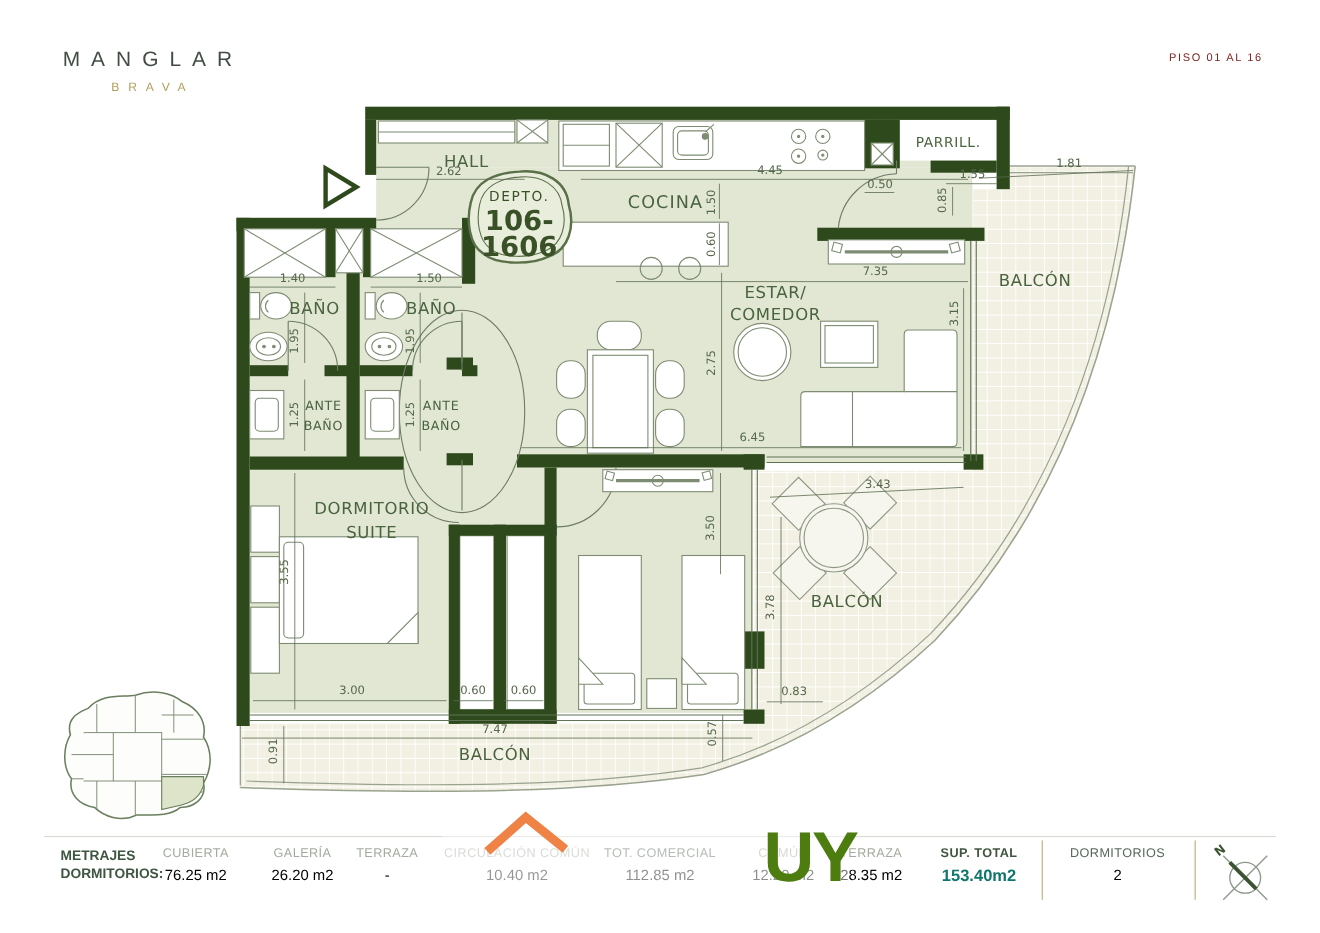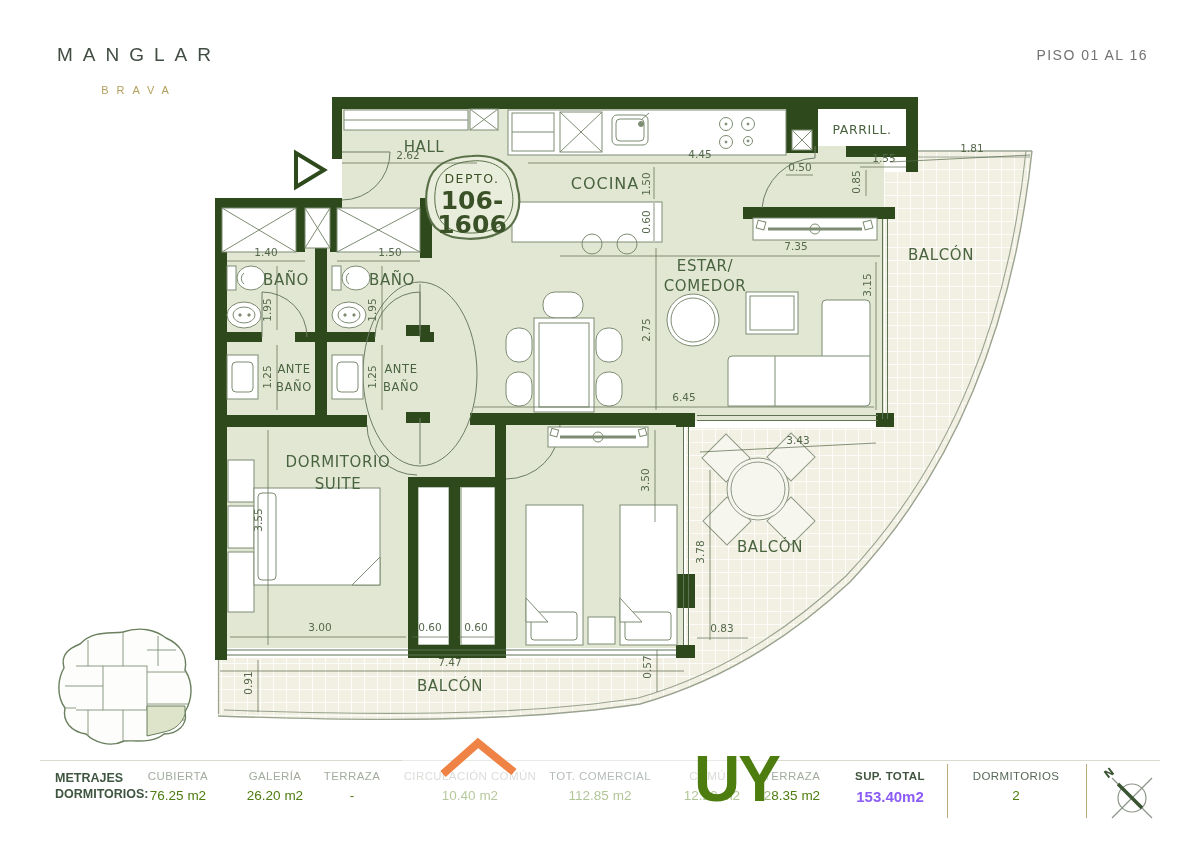--- a/index.html
+++ b/index.html
@@ -1,42 +1,42 @@
 <!DOCTYPE html>
 <html><head>
 <meta charset="utf-8">
 <style>
   html,body{margin:0;padding:0;background:#ffffff;}
   .page{position:relative;width:1200px;height:848px;background:#ffffff;overflow:hidden;
         font-family:"Liberation Sans",sans-serif;}
   
   .logo{position:absolute;left:57px;top:44px;text-align:center;}
   .logo .name{font-size:19px;letter-spacing:10px;color:#414d42;font-weight:400;}
-  .logo .tag{font-size:11px;letter-spacing:8px;color:#b3a05e;margin-top:18px;font-weight:400;}
+  .logo .tag{font-size:11px;letter-spacing:8px;color:#b3a05e;margin-top:8px;font-weight:400;}
   .title-block{position:absolute;right:52px;top:40px;text-align:right;}
   .title-block .title{font-size:31px;color:#6d7f73;font-weight:400;letter-spacing:.5px;}
-  .title-block .subtitle{font-size:14px;color:#737373;letter-spacing:1.5px;margin-top:7px;}
+  .title-block .subtitle{font-size:10px;color:#7f1d1d;letter-spacing:1.5px;margin-top:7px;}
   
   .plan{position:absolute;left:0;top:0;z-index:1;}
   svg text{font-family:"DejaVu Sans","Liberation Sans",sans-serif;}
   .room-lbl{fill:#49633f;font-size:15px;letter-spacing:.6px;}
   .room-lbl.small{font-size:11.5px;}
   .room-lbl.big{font-size:16px;letter-spacing:1px;}
   .room-lbl.tiny{font-size:12.5px;}
   .dim{fill:#55684b;font-size:10.5px;}
   .badge-t{fill:#3a5026;}
   
   .footer{position:absolute;left:0;top:760px;width:1200px;height:84px;z-index:2;}
   .footer .rule{position:absolute;left:40px;right:40px;top:0;border-top:1px solid #d9dad2;}
   .fcol{position:absolute;top:10px;text-align:center;}
   .fcol .lbl{font-size:11.5px;color:#a3ac9f;letter-spacing:.4px;}
-  .fcol .val{font-size:13.5px;color:#4d7c0f;margin-top:6px;}
+  .fcol .val{font-size:13.5px;color:#000000;margin-top:6px;}
   .fcol.dark .lbl{color:#57685a;}
   .fcol.strong .lbl{color:#3f553f;font-weight:bold;text-align:center;}
-  .fcol.strong .val{color:#8b5cf6;font-weight:bold;font-size:15px;}
+  .fcol.strong .val{color:#0f766e;font-weight:bold;font-size:15px;}
   .fheading{position:absolute;left:55px;top:10px;font-size:12.5px;font-weight:bold;
             color:#3e5540;line-height:1.3;text-align:left;}
   .fdiv{position:absolute;top:4px;width:1px;height:54px;background:#b9aa78;}
   .ghostbox{position:absolute;left:402px;top:738px;width:370px;height:80px;
             background:rgba(255,255,255,.45);z-index:3;}
   
   .wm-roof{position:absolute;left:438px;top:736px;z-index:4;}
   .wm-text{position:absolute;left:694px;top:742px;z-index:4;font-size:64px;font-weight:900;
            color:#4d7c0f;letter-spacing:-2px;font-family:"Liberation Sans",sans-serif;}
   .keyplan{position:absolute;left:48px;top:620px;z-index:1;}

